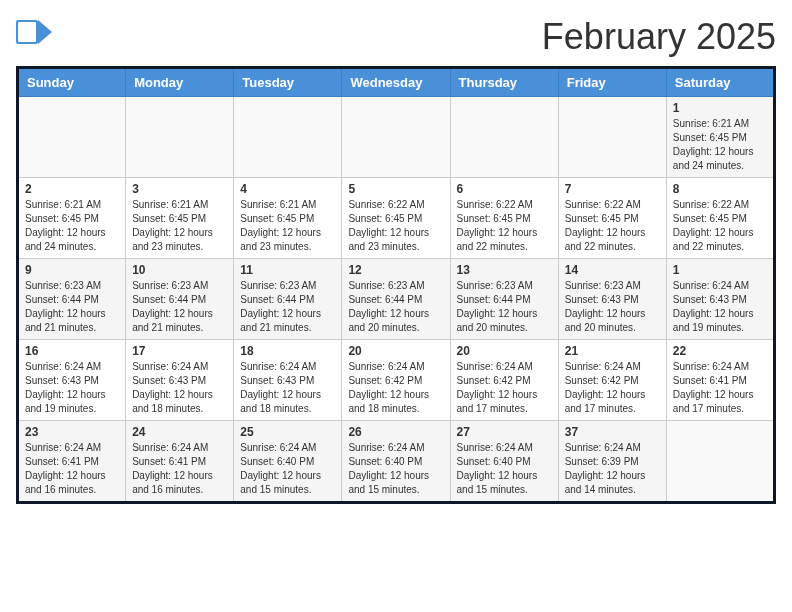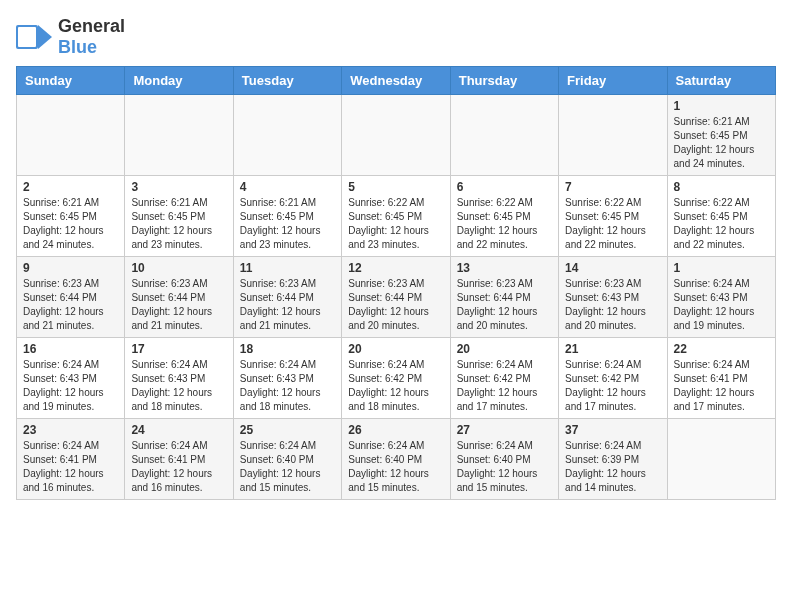--- a/index.html
+++ b/index.html
@@ -20,21 +20,21 @@
       display: flex;
       align-items: center;
       gap: 6px;
     }
     .title-area { text-align: right; }
     .month-title { font-size: 36px; font-weight: 300; color: #333; }
     .location-title { font-size: 16px; color: #555; }
     .calendar {
       width: 100%;
       border-collapse: collapse;
-      border: 1px solid #0f172a;
+      border: 3px solid #0f172a;
     }
     .calendar th {
       background: #4a90d9;
       color: #fff;
       text-align: left;
       padding: 6px 8px;
       font-size: 13px;
       border: 1px solid #3a7fc1;
     }
     .calendar td {
@@ -57,26 +57,23 @@
 </head>
 <body>
 
 <div class="header-area">
   <div class="logo">
     <svg width="36" height="32" viewBox="0 0 36 32">
       <rect x="0" y="4" width="22" height="24" fill="#4a90d9" rx="2"></rect>
       <polygon points="22,4 36,16 22,28" fill="#4a90d9"></polygon>
       <rect x="2" y="6" width="18" height="20" fill="#fff" rx="1"></rect>
     </svg>
-    <div>
-      <span style="font-size:18px;font-weight:bold;color:#333;">General</span><br>
-      <span style="font-size:18px;font-weight:bold;color:#4a90d9;">Blue</span>
-    </div>
   </div>
   <div class="title-area">
+    <div class="month-title">February 2025</div>
   </div>
 </div>
 
 <table class="calendar">
   <thead>
     <tr>
     <th>Sunday</th>
         <th>Monday</th>
         <th>Tuesday</th>
         <th>Wednesday</th>

